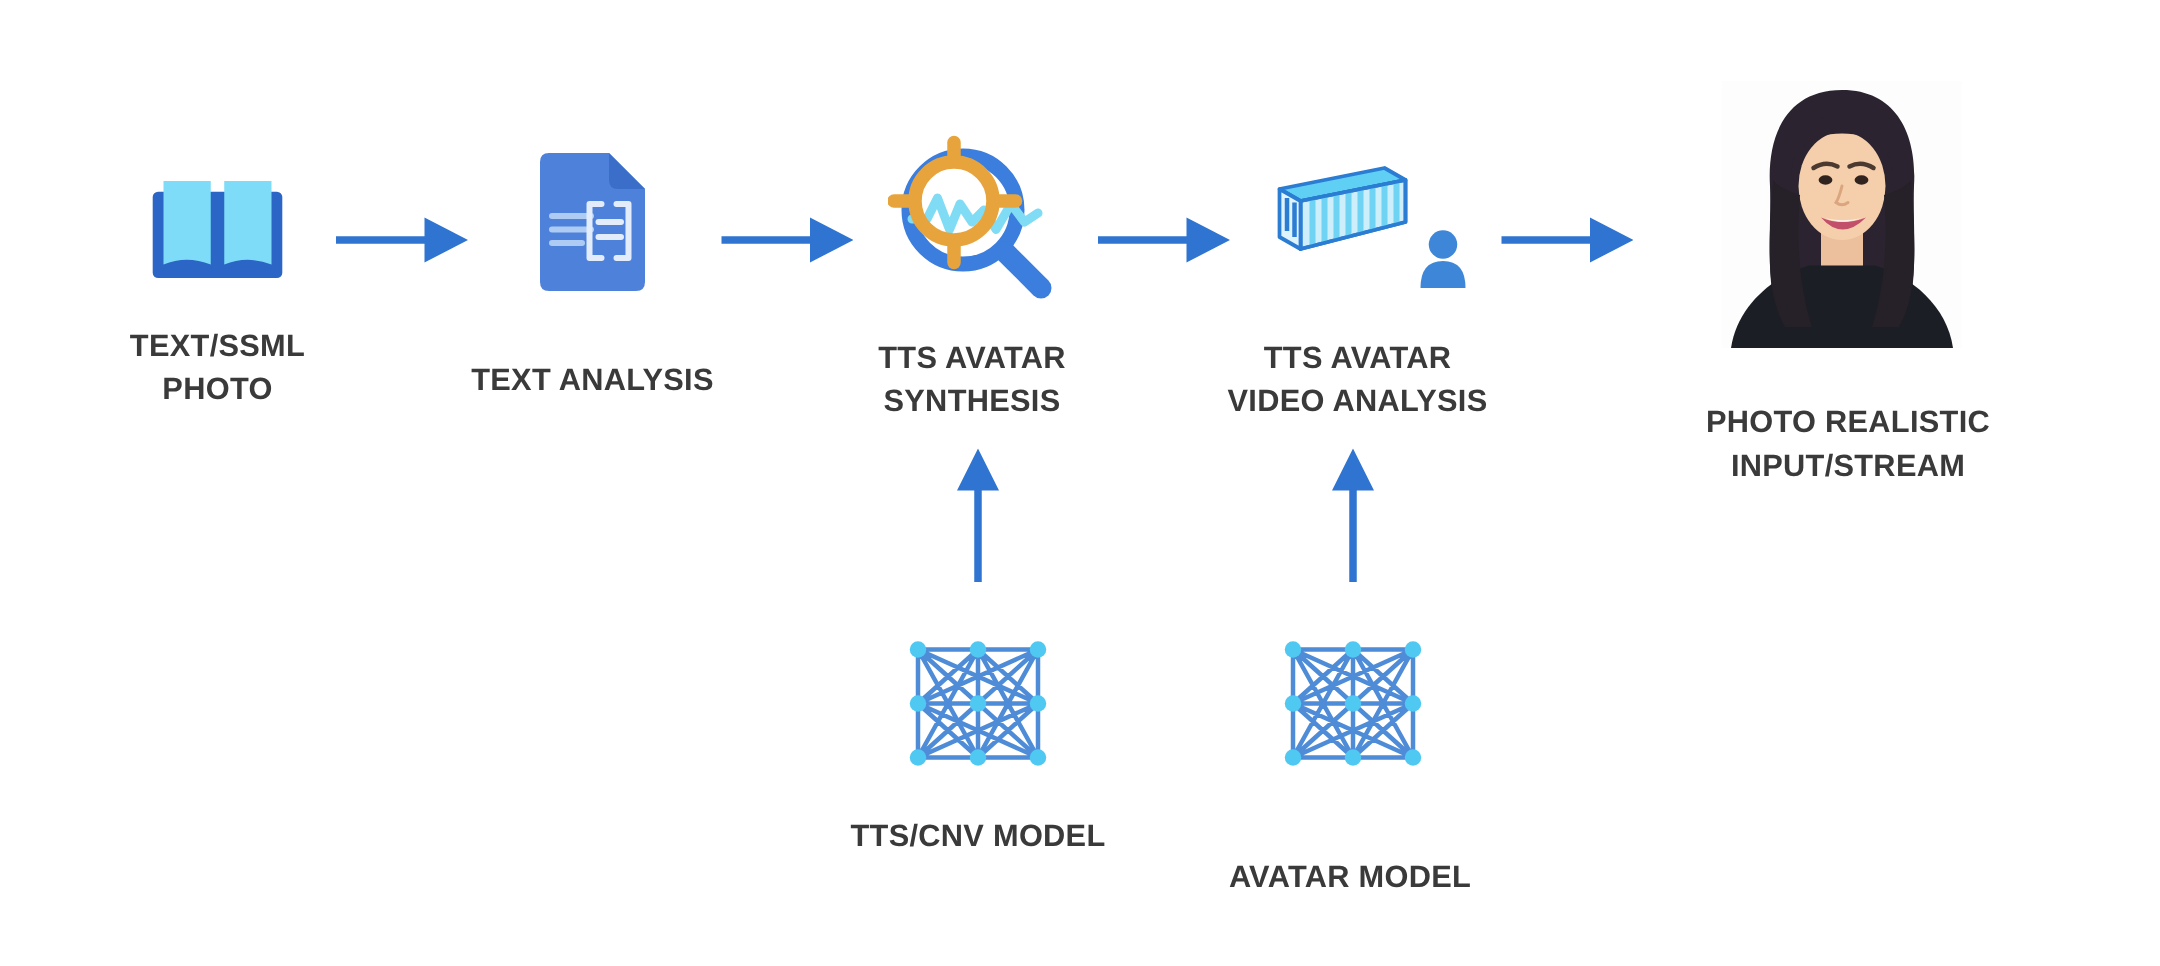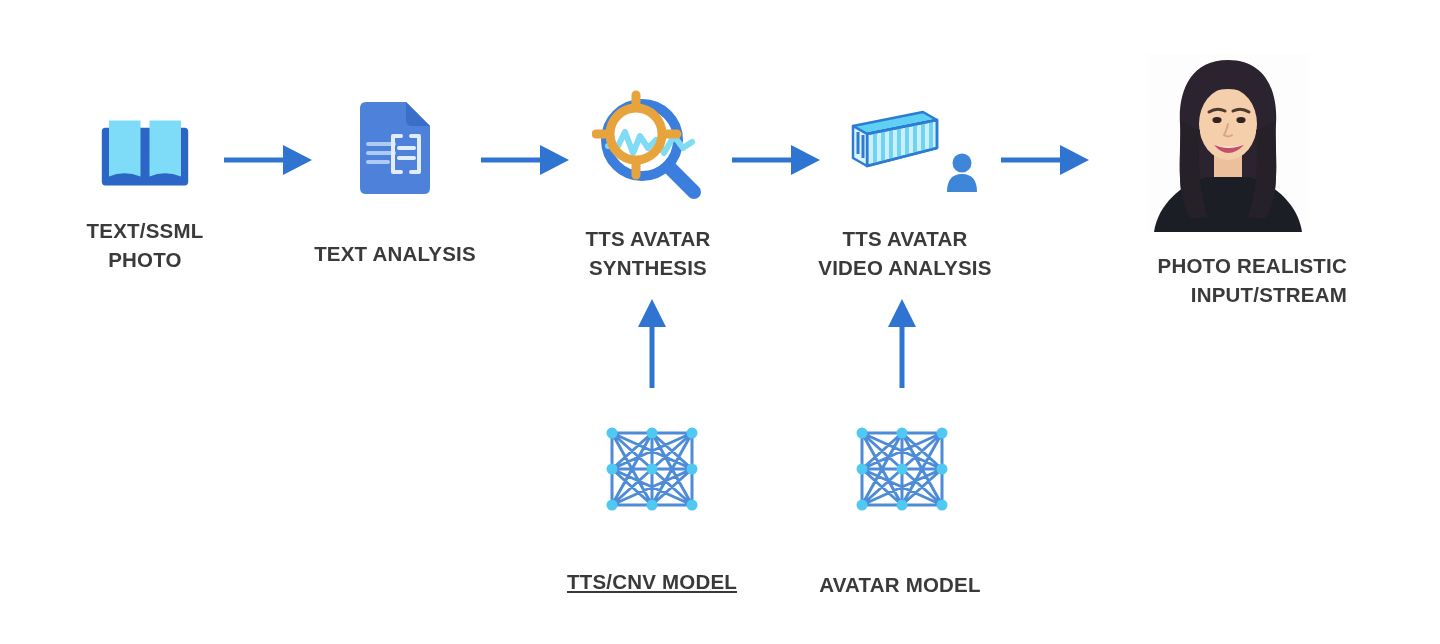--- a/index.html
+++ b/index.html
@@ -184,26 +184,26 @@
   <div class="label" style="left:558px; top:224px; width:180px;">
     <div>TTS AVATAR</div>
     <div>SYNTHESIS</div>
   </div>
 
   <div class="label" style="left:785px; top:224px; width:240px;">
     <div>TTS AVATAR</div>
     <div>VIDEO ANALYSIS</div>
   </div>
 
-  <div class="label" style="left:1117px; top:251px; width:230px;text-align:right;">
+  <div class="label" style="left:1117px; top:267px; width:230px;">
     <div>PHOTO REALISTIC</div>
     <div>INPUT/STREAM</div>
   </div>
 
-  <div class="label" style="left:550px; top:567px; width:204px;text-decoration:underline;">
+  <div class="label" style="left:550px; top:543px; width:204px;">
     <div>TTS/CNV MODEL</div>
   </div>
 
   <div class="label" style="left:798px; top:570px; width:204px;">
     <div>AVATAR MODEL</div>
   </div>
 
 </div>
 
 </body></html>

